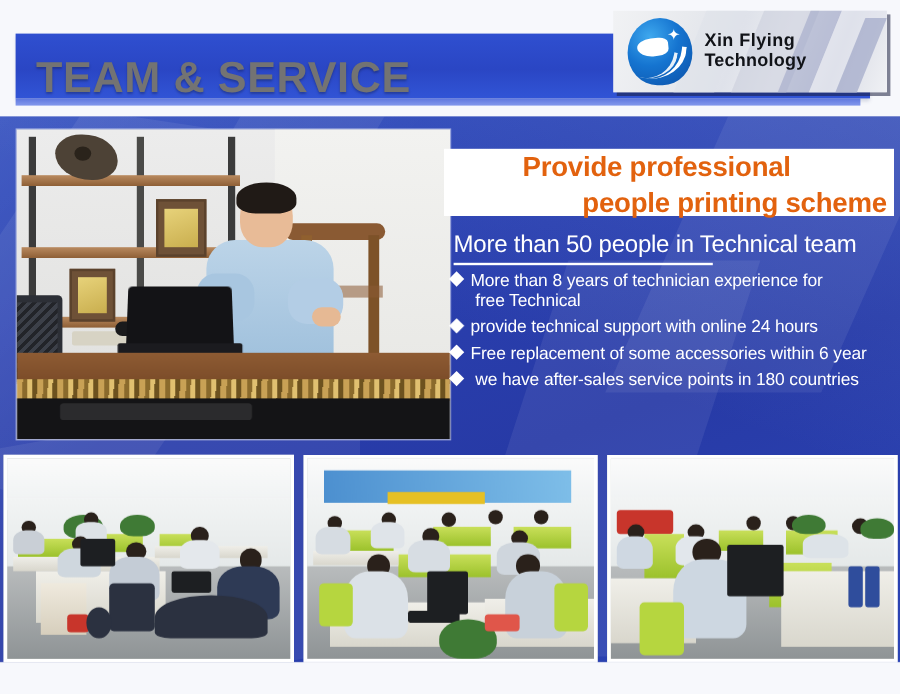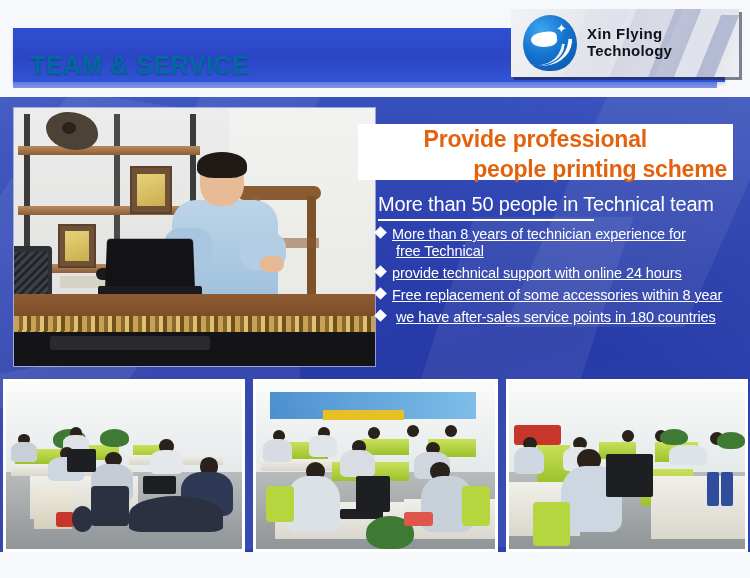--- a/index.html
+++ b/index.html
@@ -19,21 +19,21 @@
     background:linear-gradient(180deg,#2f4fd0 0%,#2a46c4 55%,#3154d6 100%);
     box-shadow:0 2px 3px rgba(80,90,130,.25);
   }
   .header-bar:after{
     content:"";position:absolute;left:0;bottom:-6px;width:704px;height:6px;
     background:linear-gradient(180deg,#4a66dd,#6d86e8);
     opacity:.85;
   }
   .header-title{
     position:absolute;left:30px;top:50px;
-    font-size:25px;font-weight:bold;color:#0369a1;letter-spacing:.5px;
+    font-size:36px;font-weight:bold;color:#737373;letter-spacing:.5px;
     text-shadow:0 1px 2px rgba(0,0,0,.25);
     line-height:30px;
   }
 
   
   .logo-box{
     position:absolute;left:511px;top:9px;width:228px;height:68px;
     background:linear-gradient(110deg,#f1f2f4 0%,#e8eaee 25%,#dfe2ea 45%,#eceef2 62%,#d9dce6 80%,#f0f1f4 100%);
     box-shadow:3px 3px 0 rgba(25,30,60,.55);
     overflow:hidden;
@@ -130,21 +130,21 @@
   .mp-desk .top{position:absolute;left:0;top:0;width:361px;height:26px;background:linear-gradient(180deg,#8e5b33,#7a4b28);}
   .mp-desk .edge{position:absolute;left:0;top:22px;width:361px;height:18px;
     background:repeating-linear-gradient(92deg,#c8a155 0 5px,#8a6a2c 5px 9px,#e0c070 9px 13px,#6d521f 13px 17px);}
   .mp-desk .front{position:absolute;left:0;top:38px;width:361px;height:34px;background:#141416;}
   .mp-desk .front2{position:absolute;left:36px;top:42px;width:160px;height:14px;background:#2b2b2d;border-radius:3px;}
   .mp-papers{position:absolute;left:46px;top:168px;width:48px;height:12px;background:#d7d3c4;border-radius:2px;}
   .mp-mouse{position:absolute;left:82px;top:160px;width:18px;height:12px;background:#1a1a1c;border-radius:8px;}
 
   
   .headline-box{
-    position:absolute;left:358px;top:124px;width:375px;height:56px;background:#ffffff;
+    position:absolute;left:370px;top:124px;width:375px;height:56px;background:#ffffff;
   }
   .headline{
     position:absolute;left:0;top:0;width:375px;
     color:#e2620e;font-weight:bold;font-size:23px;line-height:30px;
     text-align:right;padding-right:6px;box-sizing:border-box;
     letter-spacing:-.2px;
   }
   .headline .ln1{display:block;padding-right:80px;}
   .headline .ln2{display:block;padding-right:0px;}
 
@@ -163,21 +163,21 @@
     position:absolute;left:376px;top:226px;width:368px;
   }
   .bullet{
     position:relative;display:block;color:#ffffff;font-size:14.5px;line-height:17px;
     padding-left:16px;margin-bottom:5px;letter-spacing:-.1px;
   }
   .bullet .dia{
     position:absolute;left:0;top:2px;width:9px;height:9px;background:#ffffff;
     transform:rotate(45deg);
   }
-  .bullet .l{display:block;text-decoration:underline;}
+  .bullet .l{display:block;}
   .bullet .l.ind{padding-left:4px;}
 
   
   .photo-row{position:absolute;left:0;top:379px;width:750px;height:173px;}
   .ph{
     position:absolute;top:0;height:173px;overflow:hidden;
     border:3px solid #ffffff;box-sizing:border-box;background:#cfd6d2;
   }
   .ph1{left:3px;width:242px;}
   .ph2{left:253px;width:245px;}
@@ -297,21 +297,21 @@
       <span class="dia"></span>
       <span class="l">More than 8 years of technician experience for</span>
       <span class="l ind">free Technical</span>
     </div>
     <div class="bullet">
       <span class="dia"></span>
       <span class="l">provide technical support with online 24 hours</span>
     </div>
     <div class="bullet">
       <span class="dia"></span>
-      <span class="l">Free replacement of some accessories within 8 year</span>
+      <span class="l">Free replacement of some accessories within 6 year</span>
     </div>
     <div class="bullet">
       <span class="dia"></span>
       <span class="l ind">we have after-sales service points in 180 countries</span>
     </div>
   </div>
 
   <div class="photo-row">
 
     <div class="ph ph1">

